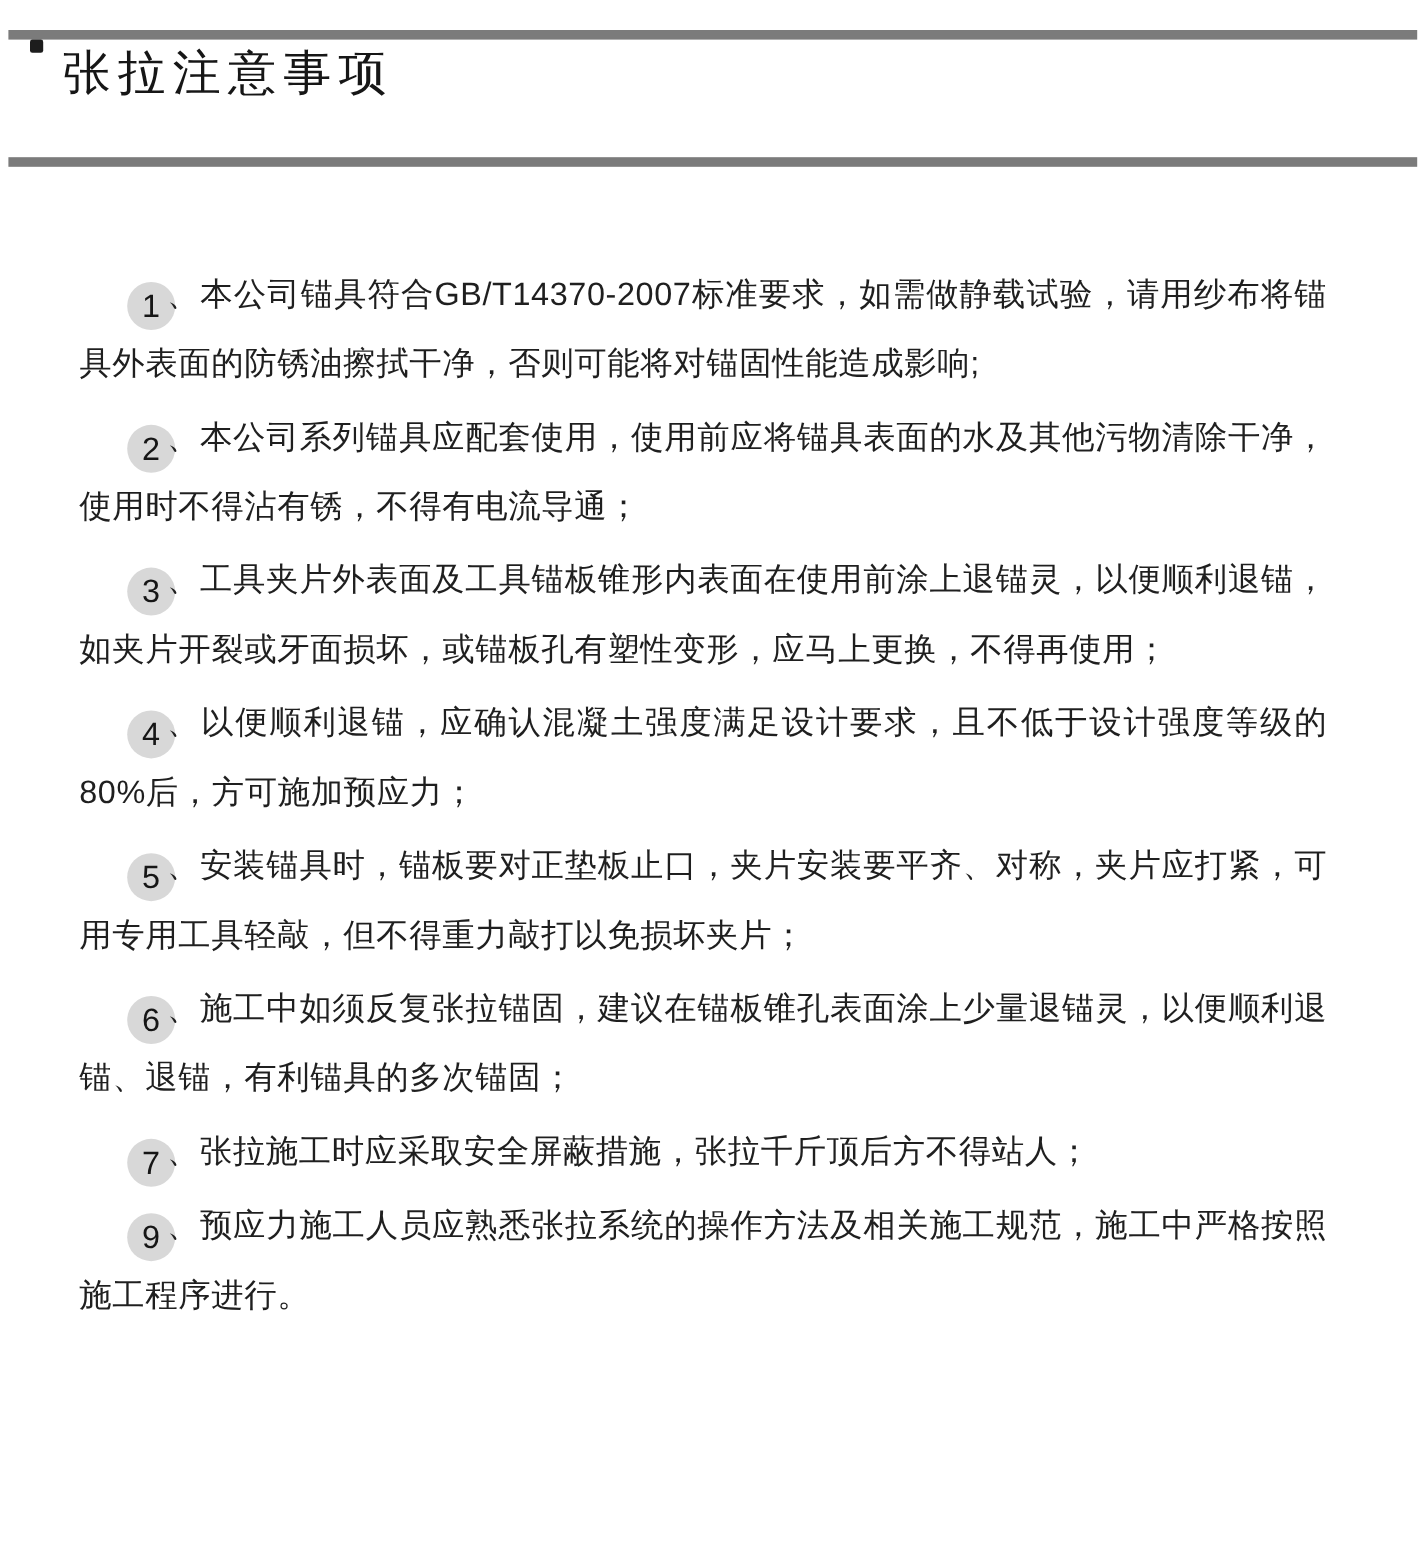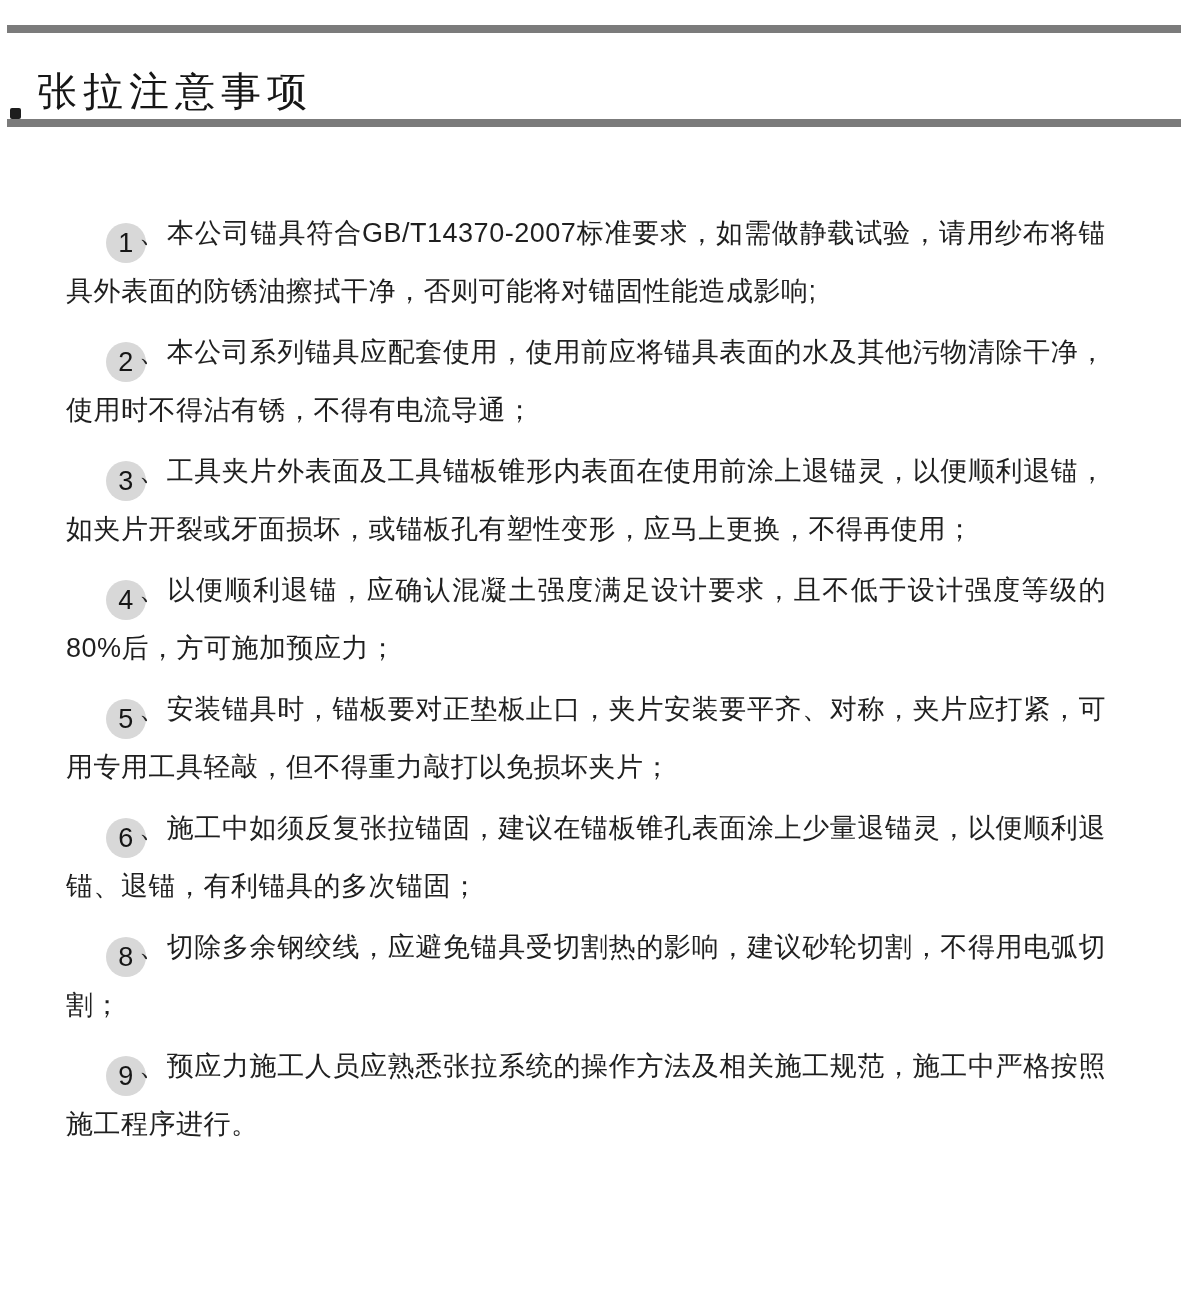--- a/index.html
+++ b/index.html
@@ -16,23 +16,23 @@
     overflow: hidden;
   }
   .rule {
     height: 8px;
     background: var(--rule-color, #7b7b7b);
     margin: 0 7px;
   }
   .rule-top { margin-top: 25px; }
   .header-row {
     display: flex;
-    align-items: flex-end;
-    height: 86px;
-    padding-left: 10px;
+    align-items: flex-start;
+    height: 98px;
+    padding-left: 25px;
   }
   .title-bullet {
     display: inline-block;
     width: 11px;
     height: 11px;
     background: var(--text-color, #1d1d1d);
     border-radius: 2px;
     margin-right: 16px;
     flex: 0 0 auto;
   }
@@ -95,19 +95,19 @@
   <p class="note"><span class="num-badge"><span>2</span></span><span class="enumerator">、</span><span>本公司系列锚具应配套使用，使用前应将锚具表面的水及其他污物清除干净，使用时不得沾有锈，不得有电流导通；</span></p>
 
   <p class="note"><span class="num-badge"><span>3</span></span><span class="enumerator">、</span><span>工具夹片外表面及工具锚板锥形内表面在使用前涂上退锚灵，以便顺利退锚，如夹片开裂或牙面损坏，或锚板孔有塑性变形，应马上更换，不得再使用；</span></p>
 
   <p class="note"><span class="num-badge"><span>4</span></span><span class="enumerator">、</span><span>以便顺利退锚，应确认混凝土强度满足设计要求，且不低于设计强度等级的80%后，方可施加预应力；</span></p>
 
   <p class="note"><span class="num-badge"><span>5</span></span><span class="enumerator">、</span><span>安装锚具时，锚板要对正垫板止口，夹片安装要平齐、对称，夹片应打紧，可用专用工具轻敲，但不得重力敲打以免损坏夹片；</span></p>
 
   <p class="note"><span class="num-badge"><span>6</span></span><span class="enumerator">、</span><span>施工中如须反复张拉锚固，建议在锚板锥孔表面涂上少量退锚灵，以便顺利退锚、退锚，有利锚具的多次锚固；</span></p>
 
+  <p class="note"><span class="num-badge"><span>7</span></span><span class="enumerator">、</span><span>张拉施工时应采取安全屏蔽措施，张拉千斤顶后方不得站人；</span></p>
 
-  <p class="note"><span class="num-badge"><span>8</span></span><span class="enumerator">、</span><span>切除多余钢绞线，应避免锚具受切割热的影响，建议砂轮切割，不得用电弧切割；</span></p>
 
   <p class="note"><span class="num-badge"><span>9</span></span><span class="enumerator">、</span><span>预应力施工人员应熟悉张拉系统的操作方法及相关施工规范，施工中严格按照施工程序进行。</span></p>
 </div>
 
 </div>
 
 </body></html>

